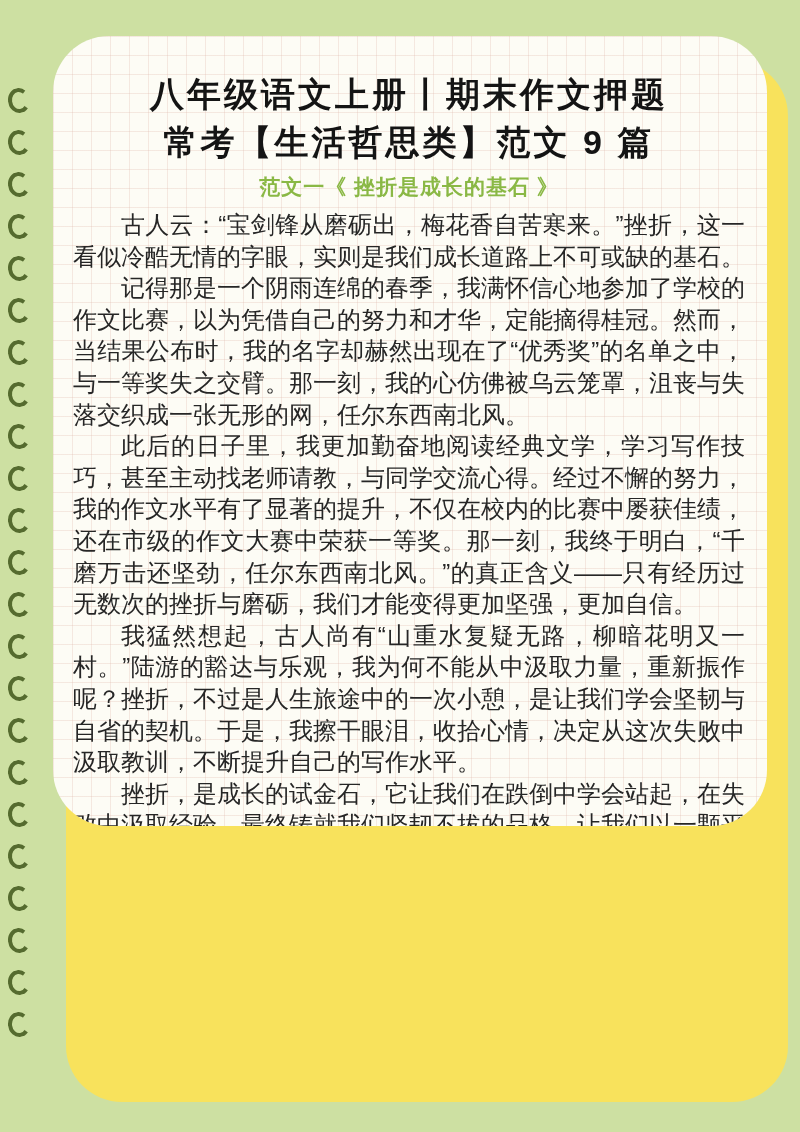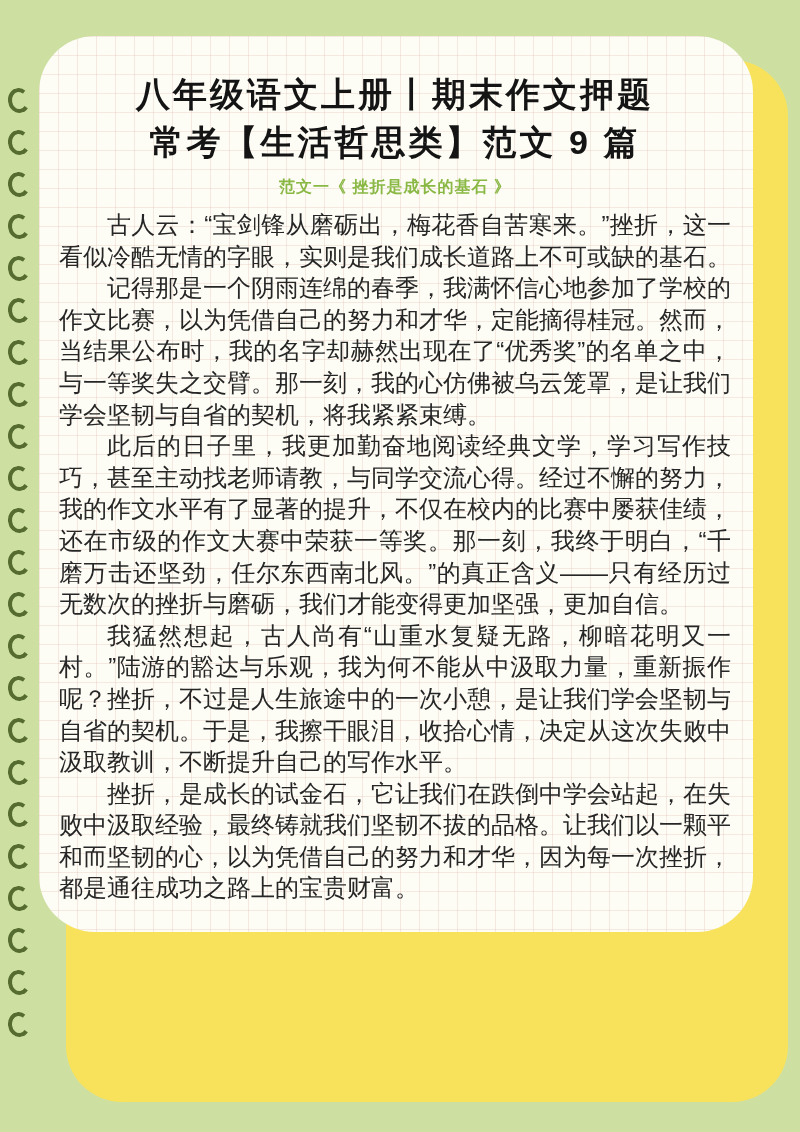--- a/index.html
+++ b/index.html
@@ -21,22 +21,22 @@
   }
   .yellow-shadow{
     position:absolute;
     left:66px;top:60px;
     width:722px;height:1042px;
     background:var(--yellow-accent);
     border-radius:56px;
   }
   .page{
     position:absolute;
-    left:39px;top:36px;
-    width:714px;height:896px;
+    left:53px;top:36px;
+    width:714px;height:790px;
     background-color:var(--page-bg);
     background-image:
       linear-gradient(to right, var(--grid-line) 1px, transparent 1px),
       linear-gradient(to bottom, var(--grid-line) 1px, transparent 1px);
     background-size:19px 19px;
     border-radius:56px;
     overflow:hidden;
   }
   .spiral-binding{
     position:absolute;
@@ -63,21 +63,21 @@
     text-align:center;
     color:var(--title-color);
     font-size:34px;
     line-height:48px;
     font-weight:900;
     letter-spacing:3px;
   }
   .subtitle{
     text-align:center;
     color:var(--subtitle-green);
-    font-size:16px;
+    font-size:21px;
     line-height:30px;
     font-weight:bold;
     margin-top:6px;
     letter-spacing:1px;
   }
   .essay-body{
     margin-top:7px;
   }
   .para{
     color:var(--body-color);
@@ -121,19 +121,19 @@
 
 <div class="page">
   <div class="content">
     <div class="title">
       <div>八年级语文上册丨期末作文押题</div>
       <div>常考【生活哲思类】范文 9 篇</div>
     </div>
     <div class="subtitle">范文一《 挫折是成长的基石 》</div>
     <div class="essay-body">
         <p class="para">古人云：“宝剑锋从磨砺出，梅花香自苦寒来。”挫折，这一看似冷酷无情的字眼，实则是我们成长道路上不可或缺的基石。</p>
-        <p class="para">记得那是一个阴雨连绵的春季，我满怀信心地参加了学校的作文比赛，以为凭借自己的努力和才华，定能摘得桂冠。然而，当结果公布时，我的名字却赫然出现在了“优秀奖”的名单之中，与一等奖失之交臂。那一刻，我的心仿佛被乌云笼罩，是让我们学会坚韧与自省的契机，将我紧紧束缚。</p>
+        <p class="para">记得那是一个阴雨连绵的春季，我满怀信心地参加了学校的作文比赛，以为凭借自己的努力和才华，定能摘得桂冠。然而，当结果公布时，我的名字却赫然出现在了“优秀奖”的名单之中，与一等奖失之交臂。那一刻，我的心仿佛被乌云笼罩，沮丧与失落交织成一张无形的网，任尔东西南北风。</p>
         <p class="para">此后的日子里，我更加勤奋地阅读经典文学，学习写作技巧，甚至主动找老师请教，与同学交流心得。经过不懈的努力，我的作文水平有了显著的提升，不仅在校内的比赛中屡获佳绩，还在市级的作文大赛中荣获一等奖。那一刻，我终于明白，“千磨万击还坚劲，任尔东西南北风。”的真正含义——只有经历过无数次的挫折与磨砺，我们才能变得更加坚强，更加自信。</p>
         <p class="para">我猛然想起，古人尚有“山重水复疑无路，柳暗花明又一村。”陆游的豁达与乐观，我为何不能从中汲取力量，重新振作呢？挫折，不过是人生旅途中的一次小憩，是让我们学会坚韧与自省的契机。于是，我擦干眼泪，收拾心情，决定从这次失败中汲取教训，不断提升自己的写作水平。</p>
         <p class="para">挫折，是成长的试金石，它让我们在跌倒中学会站起，在失败中汲取经验，最终铸就我们坚韧不拔的品格。让我们以一颗平和而坚韧的心，以为凭借自己的努力和才华，因为每一次挫折，都是通往成功之路上的宝贵财富。</p>
       </div>
   </div>
 </div>
 
 </body></html>

